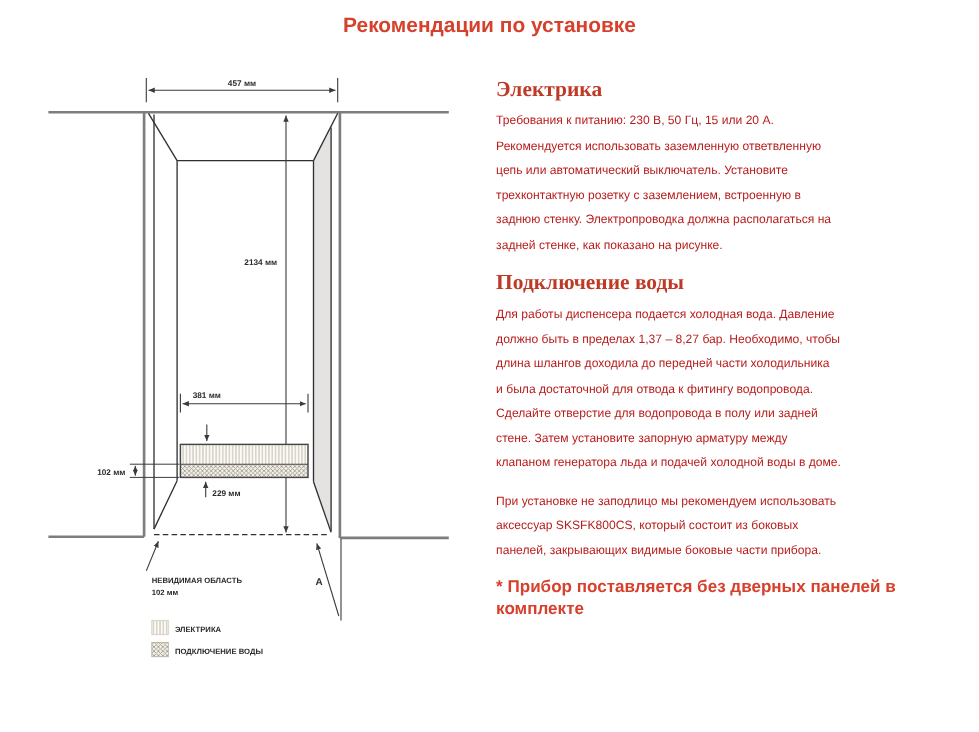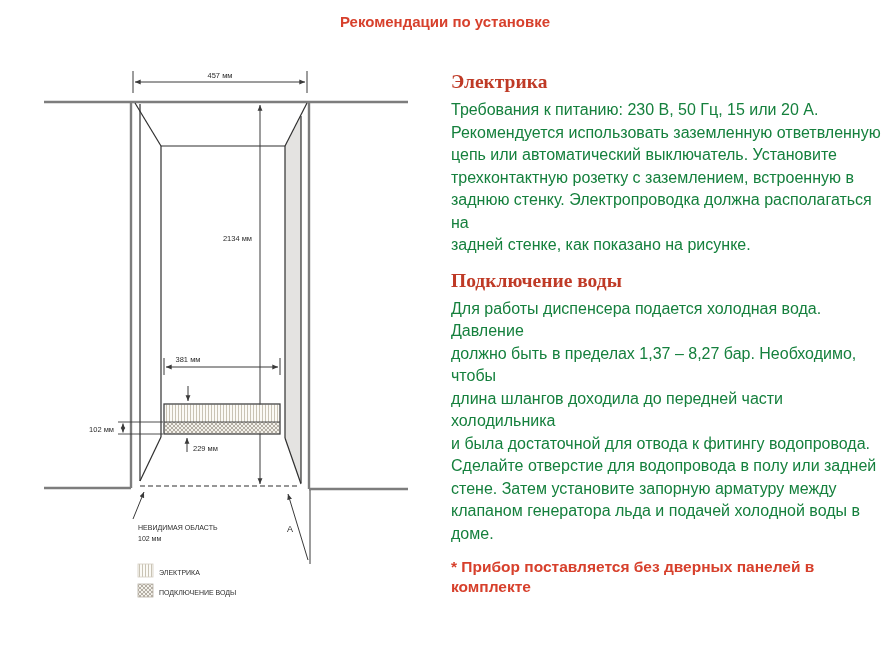--- a/index.html
+++ b/index.html
@@ -2,32 +2,32 @@
 <html><head>
 <meta charset="utf-8">
 <style>
   html,body { margin:0; padding:0; background:#ffffff; }
   .page {
     position:relative; width:890px; height:665px; background:#ffffff;
     font-family:"Liberation Sans", sans-serif; overflow:hidden;
   }
   .page-title {
     position:absolute; top:13px; left:0; width:890px; text-align:center;
-    font-size:15px; font-weight:700; color:#d7402c; margin:0;
+    font-size:19px; font-weight:700; color:#d7402c; margin:0;
     font-family:"Liberation Sans", sans-serif;
   }
-  .diagram { position:absolute; left:0; top:0; width:445px; height:483px; }
+  .diagram { position:absolute; left:0; top:0; width:445px; height:483px;font-weight:bold; }
   .diagram svg { display:block; }
   .content { position:absolute; left:451px; top:70px; width:436px; }
   .content h2 {
     font-family:"Liberation Serif", serif; font-weight:700;
     font-size:19.5px; line-height:23px; color:#bf3a26; margin:0 0 6px 0;
   }
   .content p.body {
-    font-size:16px; line-height:22.5px; color:#15803d;
+    font-size:11px; line-height:22.5px; color:#b91c1c;
     margin:0 0 12px 0; white-space:pre-line;
   }
   .footnote {
     font-size:15.5px; font-weight:700; color:#d7402c;
     margin:8px 0 0 0; line-height:20px;
   }
   text { font-family:"Liberation Sans", sans-serif; fill:#2b2b2b; }
   .dimtext { font-size:7.5px; }
   .smalltext { font-size:7px; }
   .marker-a { font-size:9px; }
@@ -149,18 +149,21 @@
       <p class="body">Для работы диспенсера подается холодная вода. Давление
 должно быть в пределах 1,37 – 8,27 бар. Необходимо, чтобы
 длина шлангов доходила до передней части холодильника
 и была достаточной для отвода к фитингу водопровода.
 Сделайте отверстие для водопровода в полу или задней
 стене. Затем установите запорную арматуру между
 клапаном генератора льда и подачей холодной воды в доме.</p>
     </section>
 
     <section>
+      <p class="body">При установке не заподлицо мы рекомендуем использовать
+аксессуар SKSFK800CS, который состоит из боковых
+панелей, закрывающих видимые боковые части прибора.</p>
     </section>
 
     <p class="footnote">* Прибор поставляется без дверных панелей в комплекте</p>
   </div>
 
 </div>
 
 </body></html>

